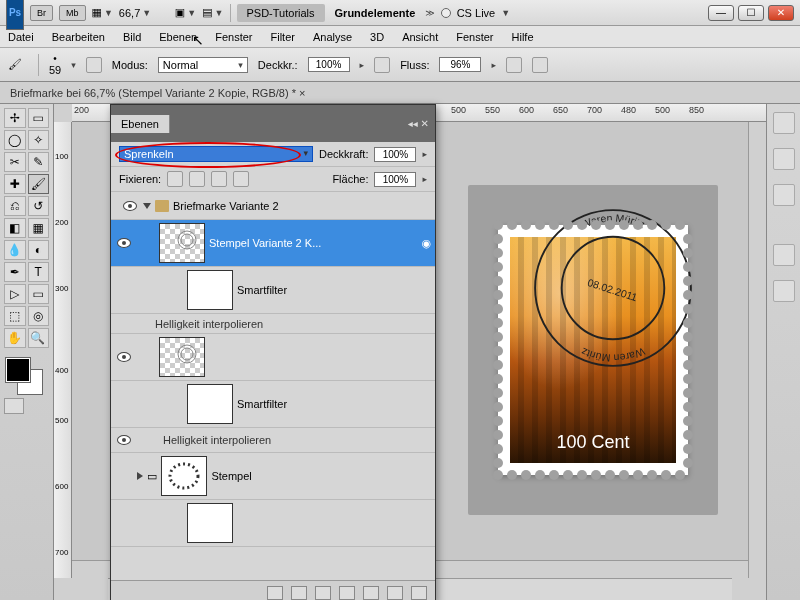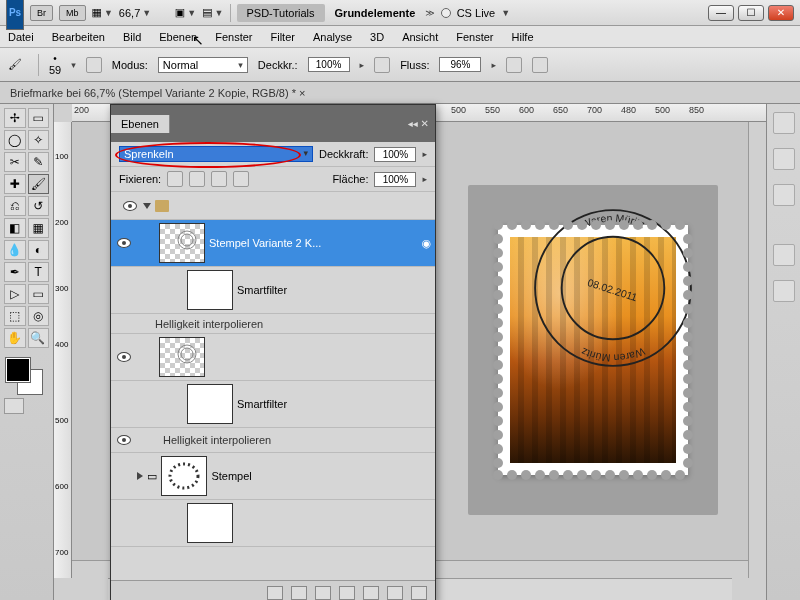--- a/index.html
+++ b/index.html
@@ -221,29 +221,30 @@
       <span class="tick" style="left:481px">650</span>
       <span class="tick" style="left:515px">700</span>
       <span class="tick" style="left:549px">480</span>
       <span class="tick" style="left:583px">500</span>
       <span class="tick" style="left:617px">850</span>
     </div>
     <div class="ruler-v">
       <span class="tick" style="top:30px">100</span>
       <span class="tick" style="top:96px">200</span>
       <span class="tick" style="top:162px">300</span>
-      <span class="tick" style="top:218px">400</span>
+      <span class="tick" style="top:244px">400</span>
       <span class="tick" style="top:294px">500</span>
       <span class="tick" style="top:360px">600</span>
       <span class="tick" style="top:426px">700</span>
     </div>
     <div class="canvas-area">
       <div class="stamp-bg">
         <div class="stamp">
           <div class="stamp-img"></div>
+          <div class="stamp-val">100 Cent</div>
           <div class="postmark">
             <svg viewBox="0 0 200 200">
               <defs>
                 <path id="outerTop" d="M30,100 A70,70 0 0,1 170,100" fill="none"></path>
                 <path id="outerBot" d="M170,100 A70,70 0 0,1 30,100" fill="none"></path>
               </defs>
               <circle cx="100" cy="100" r="82" fill="none" stroke="#222" stroke-width="2"></circle>
               <circle cx="100" cy="100" r="54" fill="none" stroke="#222" stroke-width="2"></circle>
               <text font-size="20" fill="#222" font-family="Arial"><textPath href="#outerTop" startOffset="50%" text-anchor="middle">Waren Müritz</textPath></text>
               <text font-size="18" fill="#222" font-family="Arial"><textPath href="#outerBot" startOffset="50%" text-anchor="middle">Waren Müritz</textPath></text>
@@ -356,20 +357,21 @@
       <div class="pct">100%</div>
         <span class="chev">▸</span>
     </div>
     <div class="layers-list">
       <div class="layer grp-hdr">
         <div class="vis">
             <span class="eye"></span>
           </div>
         <span class="tri-down"></span>
         <span class="folder-ic"></span>
+        <span class="layer-name">Briefmarke Variante 2</span>
       </div>
       <div class="layer selected">
         <div class="vis">
             <span class="eye"></span>
           </div>
         <div style="width:18px"></div>
         <div class="thumb checker">
             <svg width="30" height="30">
               <circle cx="20" cy="12" r="9" fill="none" stroke="#888"></circle>
               <circle cx="20" cy="12" r="6" fill="none" stroke="#888"></circle>

